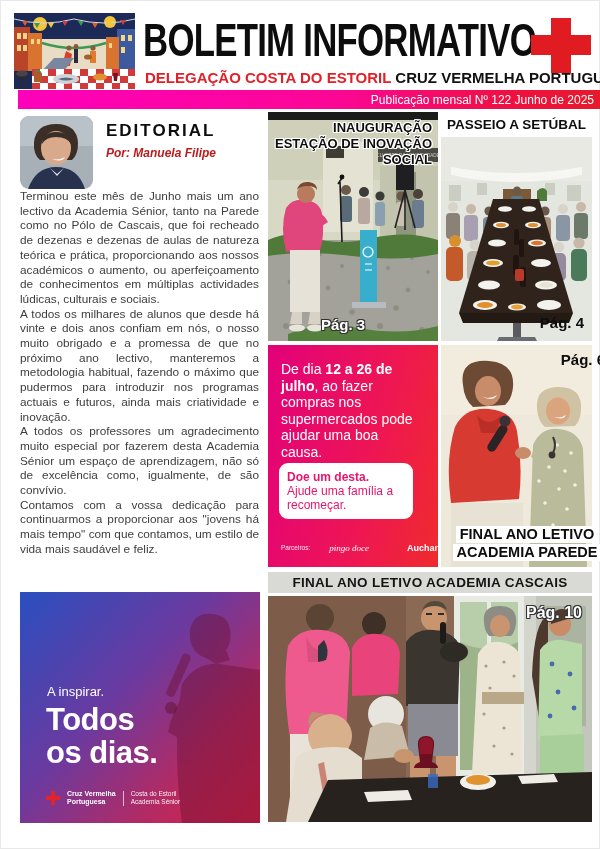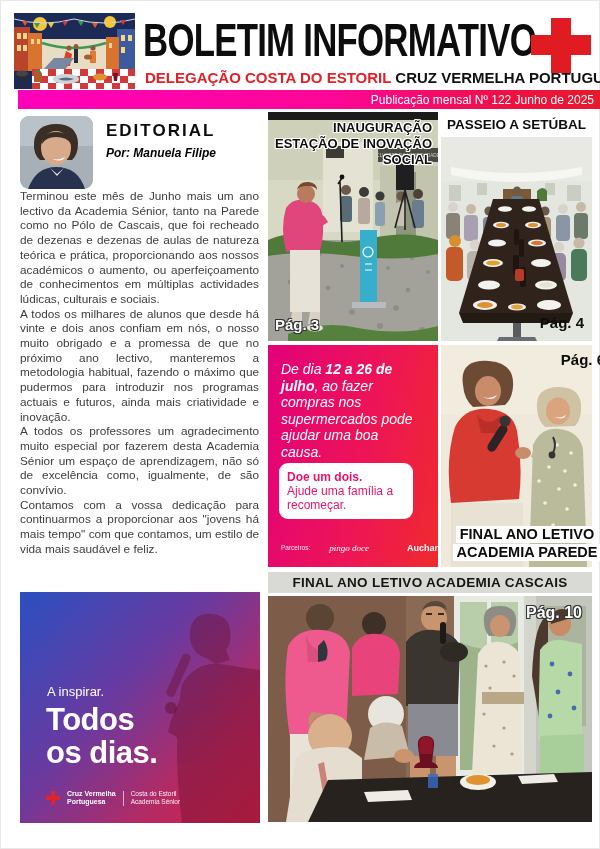--- a/index.html
+++ b/index.html
@@ -15,52 +15,52 @@
   .subtitle .red{color:#e22028;}
   .subtitle .blk{color:#111;}
   .issuebar{left:18px;top:90px;width:582px;height:19px;
         background:linear-gradient(90deg,#ff00bb 0%,#fb0795 55%,#ef1040 85%,#e8192c 100%);
         display:flex;align-items:center;justify-content:flex-end;}
   .issuebar span{color:#fff;font-size:12px;font-weight:normal;padding-right:6px;}
 
   
   .ed-photo{left:20px;top:116px;width:73px;height:73px;border-radius:9px;overflow:hidden;}
   .ed-head{left:106px;top:121px;font-size:17px;font-weight:bold;letter-spacing:2px;color:#0d0d0d;}
-  .ed-by{left:106px;top:146px;font-size:12px;font-weight:bold;font-style:italic;color:#000000;}
+  .ed-by{left:106px;top:146px;font-size:12px;font-weight:bold;font-style:italic;color:#b91c1c;}
   .ed-body{left:20px;top:189px;width:239px;font-size:11.8px;line-height:14.7px;
         text-align:justify;color:#3d3d3d;}
   .ed-body p{margin:0;}
 
   
   .inspire{left:20px;top:592px;width:240px;height:231px;
         background:linear-gradient(133deg,#2a4fc0 0%,#6a3aa0 42%,#b52a62 74%,#d62246 100%);overflow:hidden;}
   .inspire .tag{position:absolute;left:26px;top:92px;color:#fff;}
   .inspire .t-small{font-size:13px;margin:0 0 4px 1px;}
   .inspire .t-big{font-size:31px;font-weight:bold;line-height:33px;letter-spacing:-.5px;margin:0;}
   .inspire .logo-row{position:absolute;left:26px;bottom:17px;display:flex;align-items:center;gap:7px;color:#fff;}
   .inspire .lg-txt{font-size:7px;font-weight:bold;line-height:8px;}
   .inspire .divider{width:1px;height:15px;background:rgba(255,255,255,.65);}
   .inspire .unit{font-size:6.5px;line-height:8px;opacity:.92;}
 
   
   .photo{overflow:hidden;}
   .cap-outline{font-weight:bold;color:#0d0d0d;
         text-shadow:-1px -1px 0 #fff,1px -1px 0 #fff,-1px 1px 0 #fff,1px 1px 0 #fff,0 -1px 0 #fff,0 1px 0 #fff,-1px 0 0 #fff,1px 0 0 #fff;}
   .pag-white{font-weight:bold;color:#fff;font-size:15px;
-        text-shadow:-1px -1px 0 #333,1px -1px 0 #333,-1px 1px 0 #333,1px 1px 0 #333;}
+        text-shadow:-1px -1px 0 #333,1px -1px 0 #333,-1px 1px 0 #333,1px 1px 0 #333;margin-left:46px;}
   .pag-black{font-weight:bold;color:#0d0d0d;font-size:15px;}
   .band-white{background:#fff;display:flex;align-items:center;justify-content:center;}
   .grey-band{left:268px;top:572px;width:324px;height:21px;background:#d9d9d5;
         display:flex;align-items:center;justify-content:center;}
   .grey-band span{font-size:13.5px;font-weight:bold;color:#141414;letter-spacing:.3px;}
 
   
   .promo{left:268px;top:345px;width:170px;height:222px;
         background:linear-gradient(102deg,#e2017b 0%,#ee1653 60%,#ef2b2d 100%);color:#fff;overflow:hidden;}
-  .promo .intro{position:absolute;left:13px;top:16px;width:142px;font-size:14px;line-height:16.5px;font-style:italic;}
+  .promo .intro{position:absolute;left:13px;top:16px;width:142px;font-size:14px;line-height:16.5px;}
   .promo .bubble{position:absolute;left:11px;top:118px;width:118px;background:#fff;border-radius:9px;
         padding:7px 8px;font-size:12px;line-height:14px;color:#e6156b;}
   .promo .bubble b{display:block;}
   .promo .partners{position:absolute;left:13px;bottom:13px;right:10px;display:flex;align-items:center;gap:19px;}
   .promo .p-label{font-size:6.5px;opacity:.9;}
   .promo .p-pd{font-size:9px;font-style:italic;font-family:"Liberation Serif",serif;white-space:nowrap;}
   .promo .p-auchan{font-size:9px;font-weight:bold;}
 
   .caption-strips{position:absolute;left:0;right:0;bottom:6px;text-align:center;}
   .caption-strips span{display:inline-block;background:#fff;color:#0d0d0d;font-weight:bold;
@@ -391,21 +391,21 @@
       <rect x="74" y="132" width="9" height="12" fill="#b83a2a" rx="2"></rect>
     </svg>
     <div class="abs pag-black" style="right:8px;bottom:10px;">Pág. 4</div>
   </div>
 
   <div class="abs promo">
     <div class="intro">
       <span>De dia </span><b>12 a 26 de julho</b><span>, ao fazer compras nos supermercados pode ajudar uma boa causa.</span>
     </div>
     <div class="bubble">
-      <b>Doe um dois.</b>
+      <b>Doe um desta.</b>
       <span>Ajude uma família a recomeçar.</span>
     </div>
     <div class="partners">
       <span class="p-label">Parceiros:</span>
       <span class="p-pd">pingo doce</span>
       <svg width="30" height="13" viewBox="0 0 30 13">
         <path d="M1 1 L29 6.5 L1 12 Z" fill="none" stroke="#fff" stroke-width="1.2"></path>
         <text x="10" y="8.4" font-size="4" fill="#fff" font-family="Liberation Sans,sans-serif">recheio</text>
       </svg>
       <span class="p-auchan">Auchan</span>

